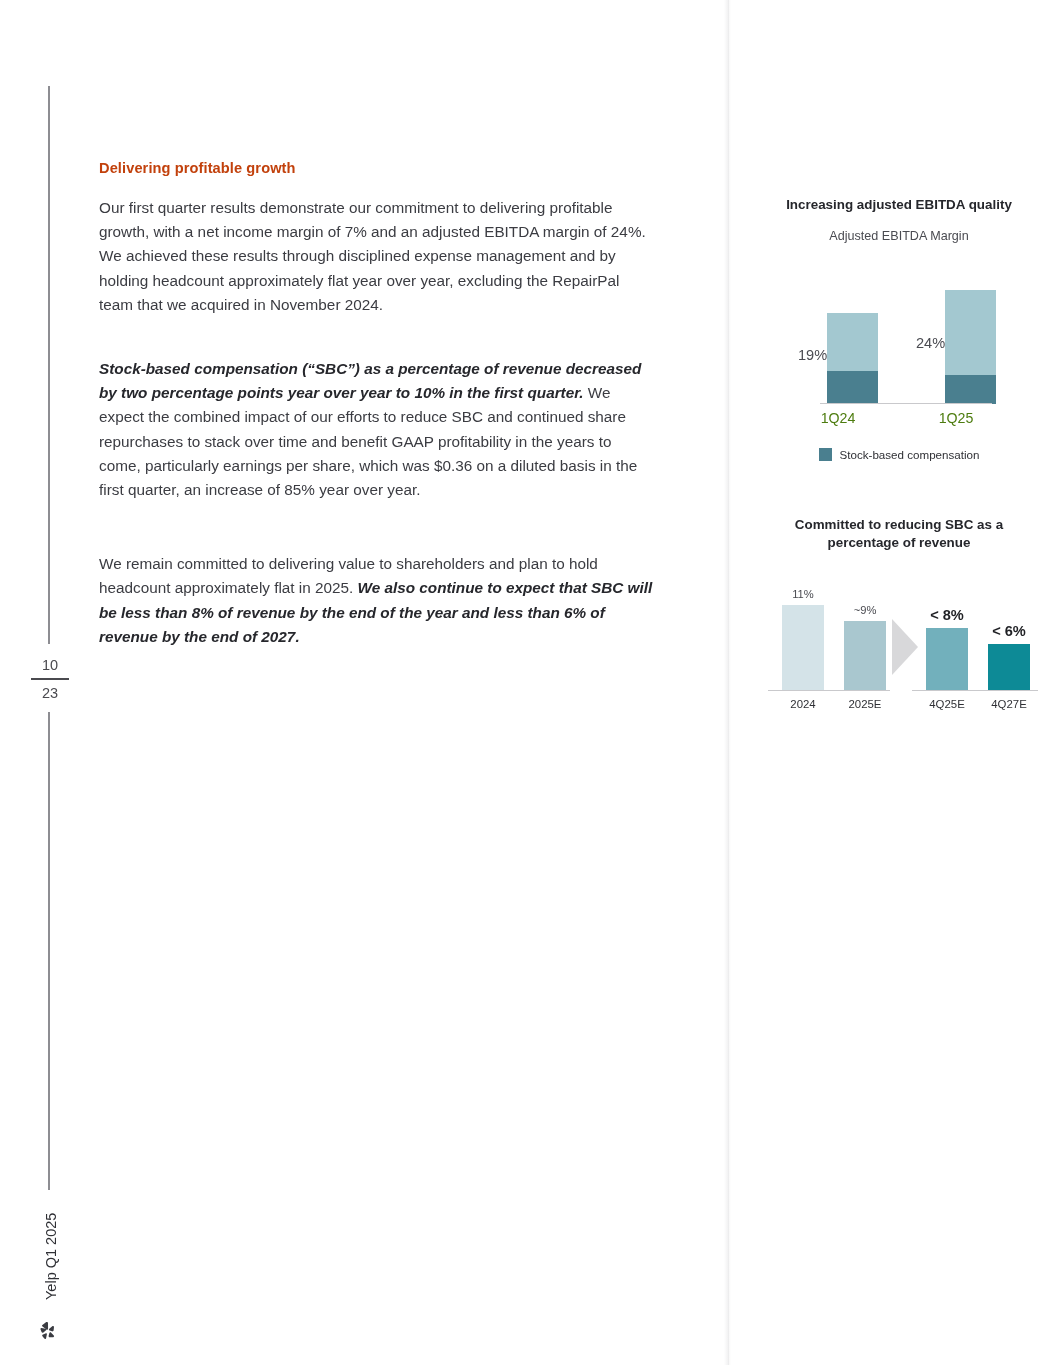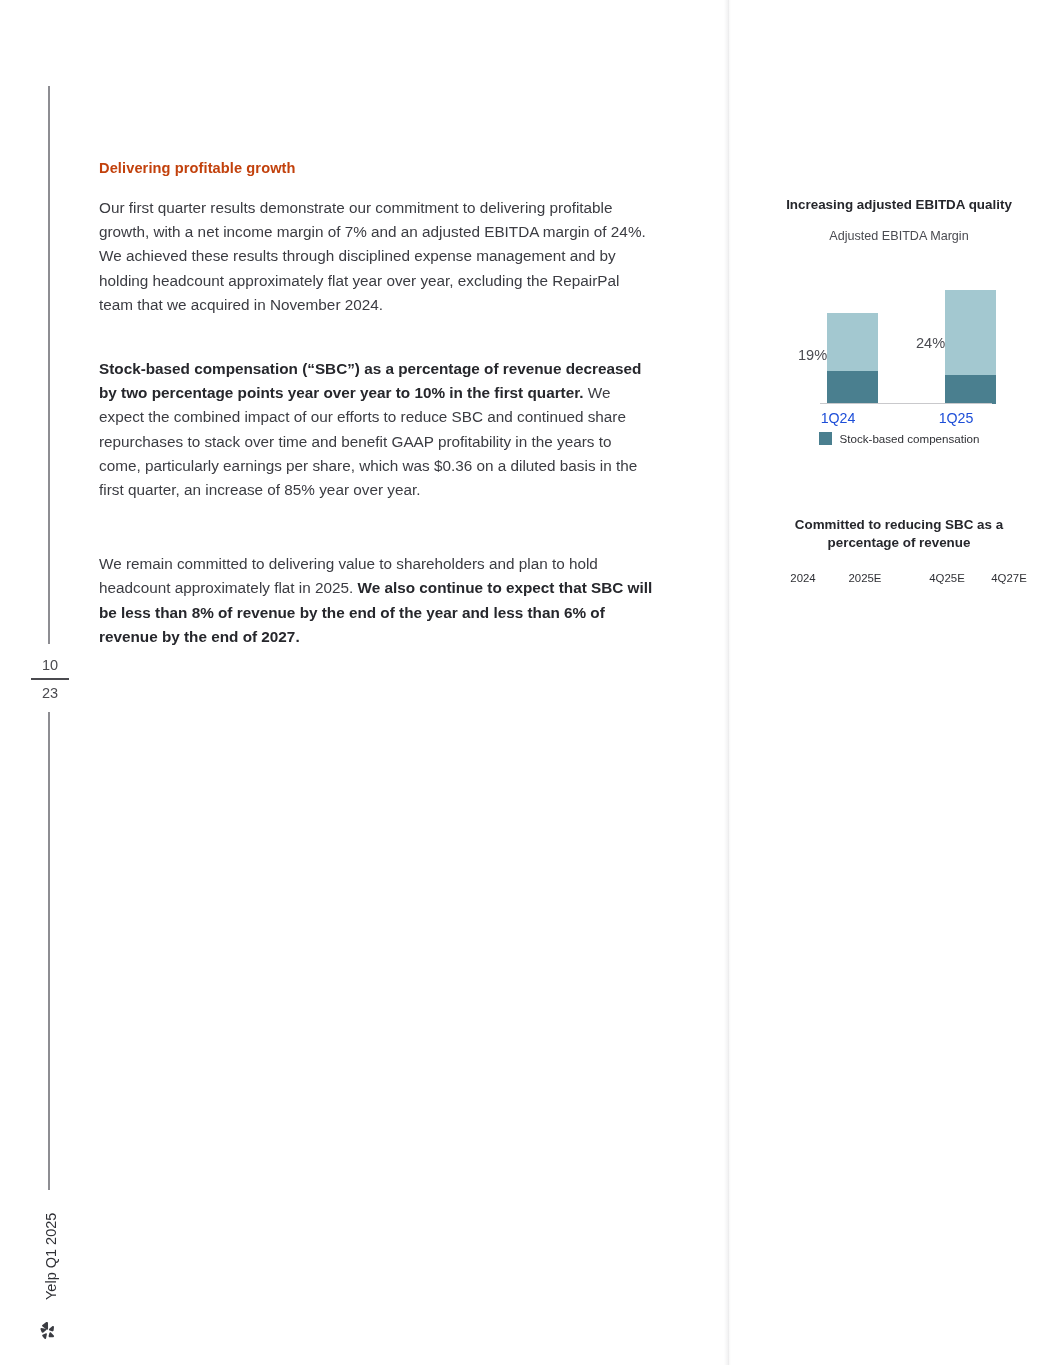--- a/index.html
+++ b/index.html
@@ -108,21 +108,21 @@
     letter-spacing: 0.1px;
     margin-bottom: 20px;
   }
   .para {
     font-size: 15.3px;
     line-height: 24.2px;
     color: #3b3c42;
     margin-bottom: 40px;
   }
   .para:last-child { margin-bottom: 0; }
-  .para b { font-weight: bold; color: #26272c; }
+  .para b { font-weight: bold; color: #26272c; font-style: italic; }
   .gap-lg { margin-bottom: 50px; }
 
   
   .chartcol {
     position: absolute;
     left: 760px;
     top: 0;
     width: 278px;
   }
 
@@ -184,28 +184,28 @@
     position: relative;
     height: 26px;
     margin: 0 38px;
   }
   .c1-cat {
     position: absolute;
     top: 6px;
     width: 80px;
     text-align: center;
     font-size: 14.2px;
-    color: #1d4ed8;
+    color: #4d7c0f;
   }
 
   .c1-legend {
     display: flex;
     align-items: flex-end;
     justify-content: center;
-    margin-top: 2px;
+    margin-top: 18px;
     gap: 8px;
   }
   .c1-swatch {
     width: 13px; height: 13px;
     background: #4a7f8f;
     flex: 0 0 auto;
   }
   .c1-legend-label {
     font-size: 11.6px;
     color: #2f3035;
@@ -342,20 +342,47 @@
 
       <div class="c1-legend">
         <div class="c1-swatch" style="background: rgb(74, 127, 143);"></div>
         <div class="c1-legend-label">Stock-based compensation</div>
       </div>
     </div>
 
     <div class="chart-block" id="chart2">
       <div class="chart-title">Committed to reducing SBC as a percentage of revenue</div>
 
+      <div class="c2-plot">
+        <div class="c2-bar" id="c2-bar-0" style="left:16px;">
+          <div class="c2-vlabel small" id="c2-lbl-0" style="bottom: 91.1667px;">11%</div>
+          <div class="c2-rect" id="c2-rect-0" style="height: 86.1667px; background: rgb(212, 227, 232);"></div>
+        </div>
+        <div class="c2-bar" id="c2-bar-1" style="left:78px;">
+          <div class="c2-vlabel small" id="c2-lbl-1" style="bottom: 75.5px;">~9%</div>
+          <div class="c2-rect" id="c2-rect-1" style="height: 70.5px; background: rgb(169, 199, 207);"></div>
+        </div>
+        <div class="c2-bar" id="c2-bar-2" style="left:160px;">
+          <div class="c2-vlabel big" id="c2-lbl-2" style="bottom: 67.6667px;">&lt; 8%</div>
+          <div class="c2-rect" id="c2-rect-2" style="height: 62.6667px; background: rgb(114, 176, 188);"></div>
+        </div>
+        <div class="c2-bar" id="c2-bar-3" style="left:222px;">
+          <div class="c2-vlabel big" id="c2-lbl-3" style="bottom: 52px;">&lt; 6%</div>
+          <div class="c2-rect" id="c2-rect-3" style="height: 47px; background: rgb(13, 138, 150);"></div>
+        </div>
+
+        <div class="c2-chevron">
+          <svg viewBox="0 0 26 56" width="26" height="56" aria-hidden="true">
+            <polygon points="0,0 26,28 0,56" fill="#d8d8da"></polygon>
+          </svg>
+        </div>
+
+        <div class="c2-axis-left"></div>
+        <div class="c2-axis-right"></div>
+      </div>
 
       <div class="c2-cats">
         <div class="c2-cat" style="left:-3px;">2024</div>
         <div class="c2-cat" style="left:59px;">2025E</div>
         <div class="c2-cat" style="left:141px;">4Q25E</div>
         <div class="c2-cat" style="left:203px;">4Q27E</div>
       </div>
     </div>
 
   </div>

